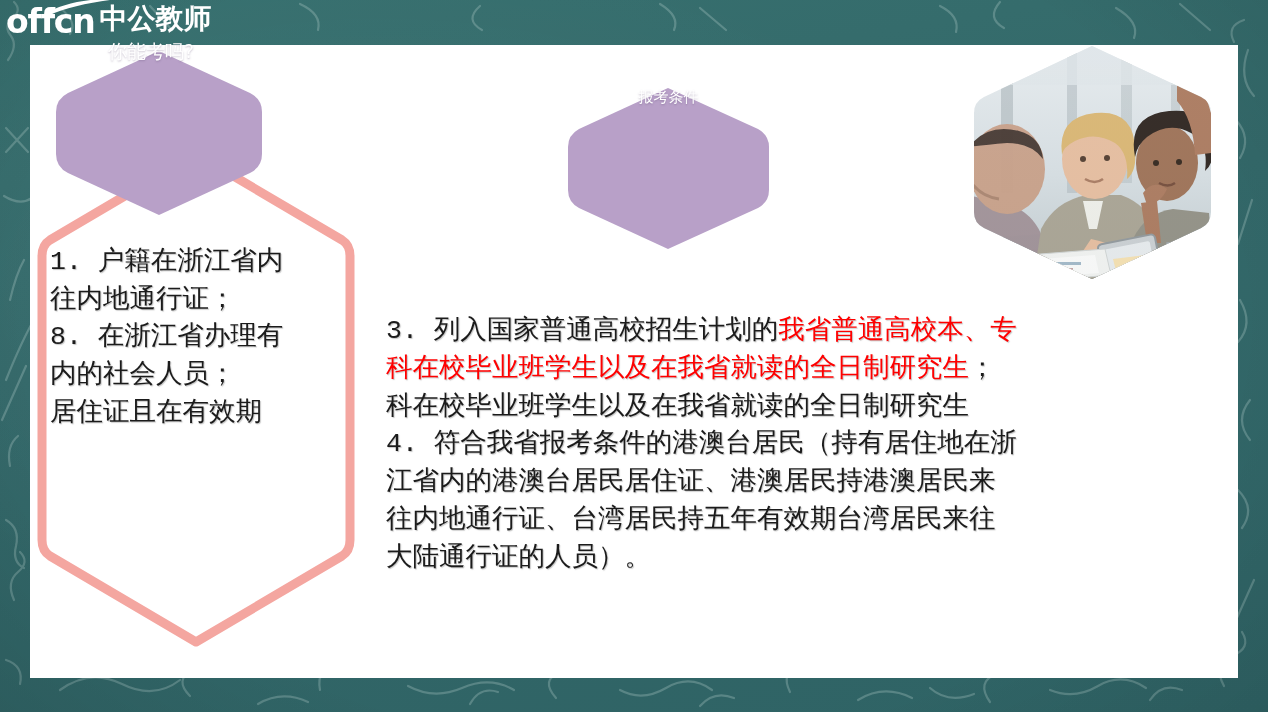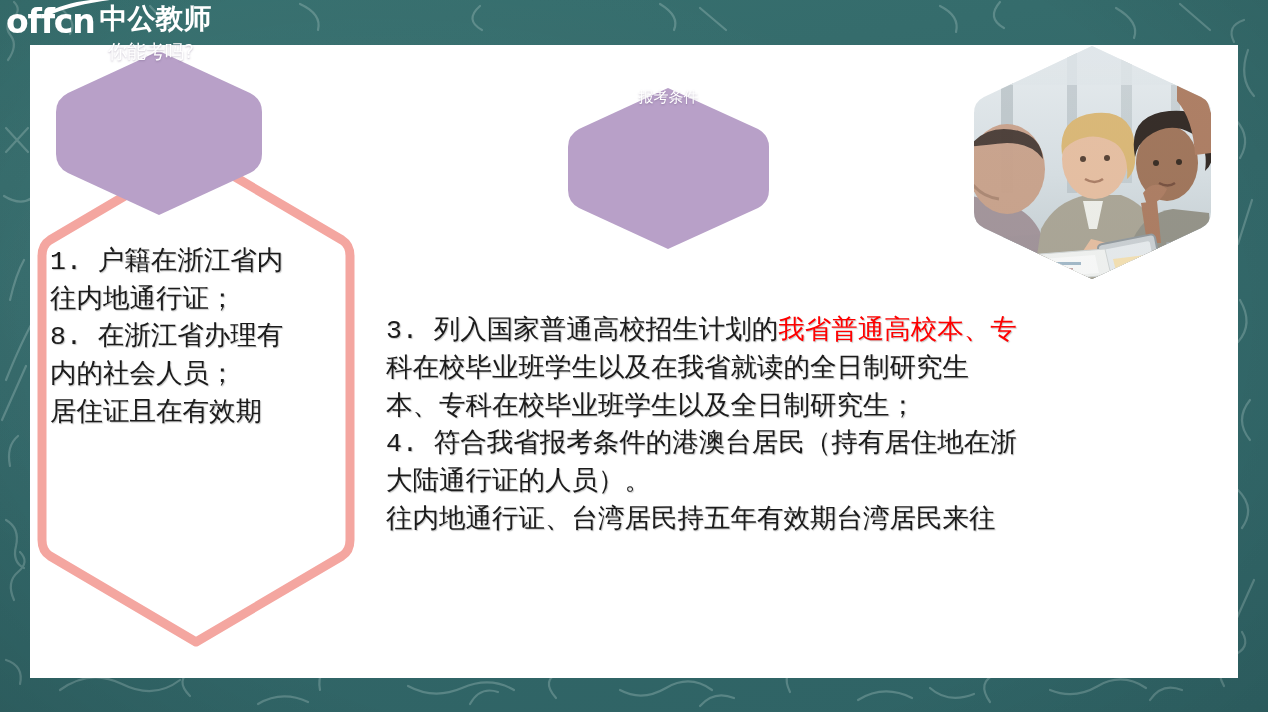--- a/index.html
+++ b/index.html
@@ -363,20 +363,21 @@
   <div class="txt" id="left-text">
     <span class="line">1. 户籍在浙江省内</span>
     <span class="line">往内地通行证；</span>
     <span class="line">8. 在浙江省办理有</span>
     <span class="line">内的社会人员；</span>
     <span class="line">居住证且在有效期</span>
   </div>
 
   <div class="txt" id="right-text">
       <span class="line"><span>3. 列入国家普通高校招生计划的</span><span class="red">我省普通高校本、专</span></span>
+      <span class="line"><span class="red">科在校毕业班学生以及在我省就读的全日制研究生</span><span>；</span></span>
       <span class="line"><span>科在校毕业班学生以及在我省就读的全日制研究生</span></span>
-      <span class="line"><span>本、专科在校毕业班学生以及全日制研究生；</span></span>
       <span class="line"><span>4. 符合我省报考条件的港澳台居民（持有居住地在浙</span></span>
+      <span class="line"><span>江省内的港澳台居民居住证、港澳居民持港澳居民来</span></span>
+      <span class="line"><span>往内地通行证、台湾居民持五年有效期台湾居民来往</span></span>
       <span class="line"><span>大陆通行证的人员）。</span></span>
-      <span class="line"><span>往内地通行证、台湾居民持五年有效期台湾居民来往</span></span>
     </div>
 
 </div>
 
 </body></html>

